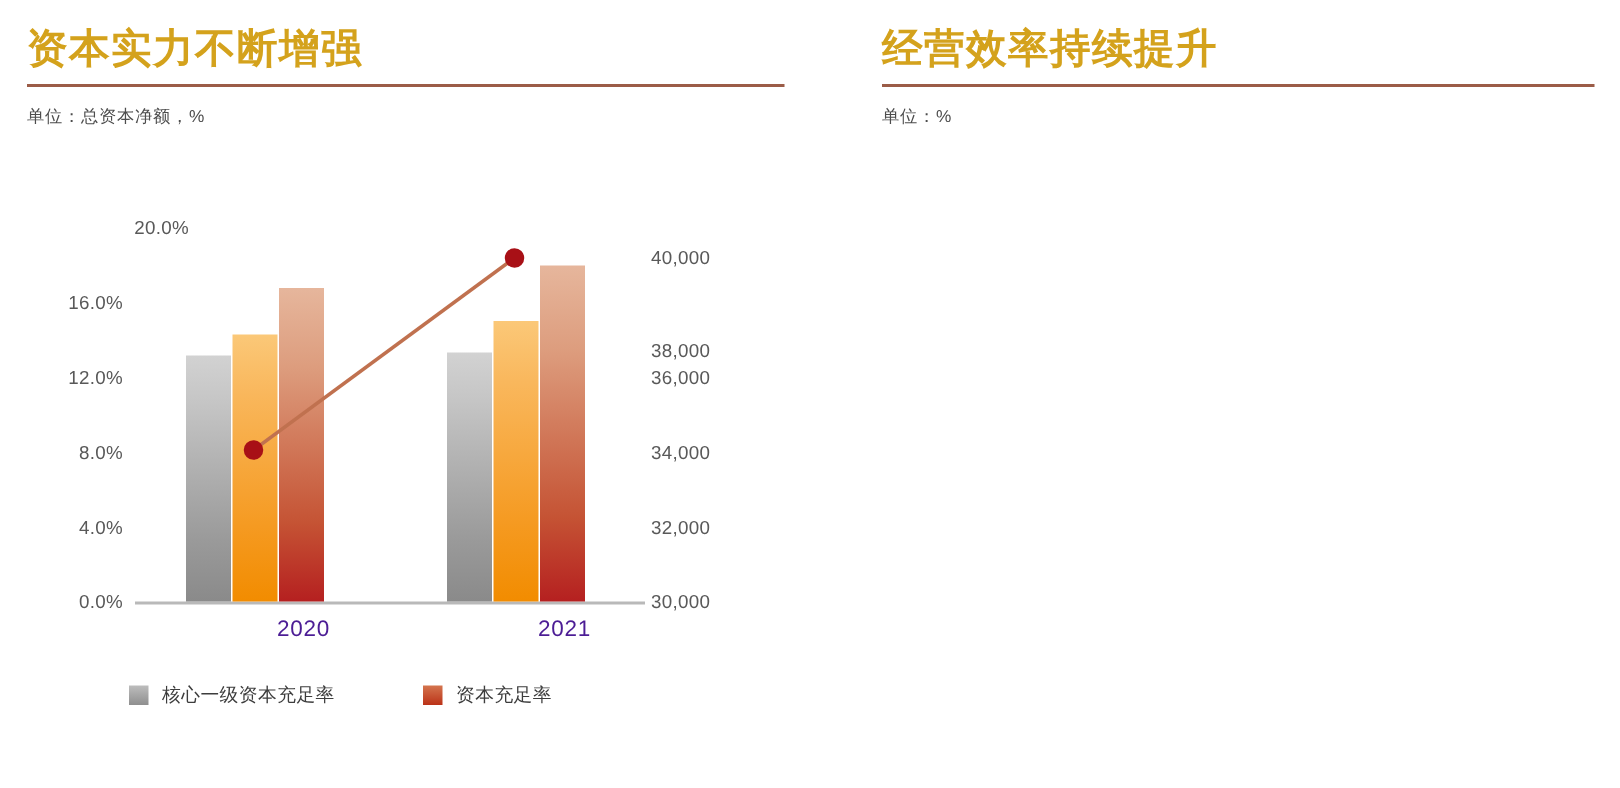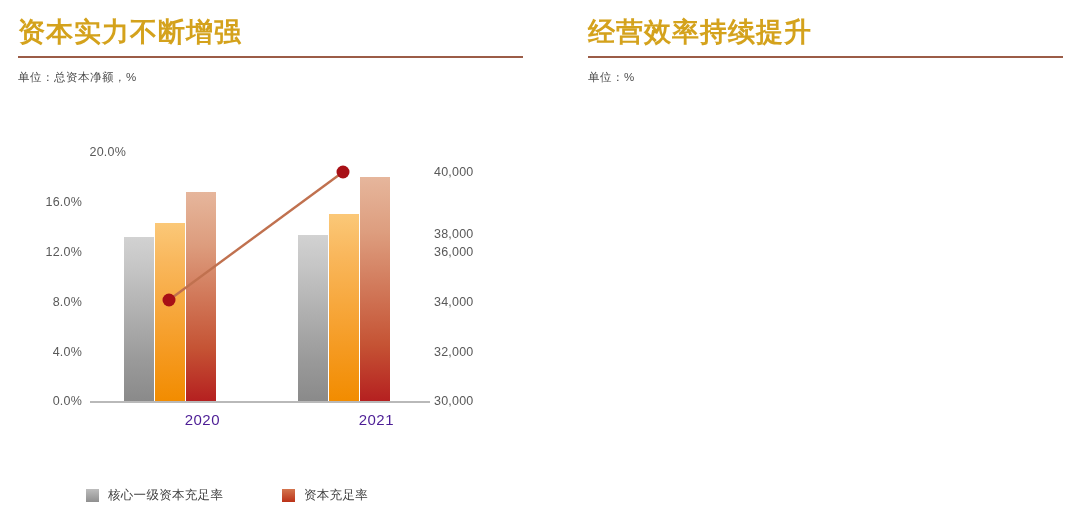--- a/index.html
+++ b/index.html
@@ -76,21 +76,21 @@
     position: absolute;
     font-size: 15px;
     color: #4c1d95;
     text-align: right;
     letter-spacing: .5px;
   }
 
   .linelayer { position: absolute; left: 0; top: 0; width: 100%; height: 100%; pointer-events: none; }
 
   
-  .legend { position: absolute; margin-top: 32px; }
+  .legend { position: absolute; }
   #legend-left  { left: 86px; top: 455px; width: 380px; }
 
   .legend-row { display: flex; }
   #legend-left .legend-row { margin-bottom: 7px; }
   .legend-item { display: flex; align-items: center; }
   #legend-left .legend-item.c1 { width: 196px; }
 
   .swatch { width: 13px; height: 13px; margin-right: 9px; flex: none; }
   .swatch.gray   { background: linear-gradient(to bottom, #bdbdbd, #8f8f8f); }
   .swatch.orange { background: linear-gradient(to bottom, #fbb759, #f18d05); }

